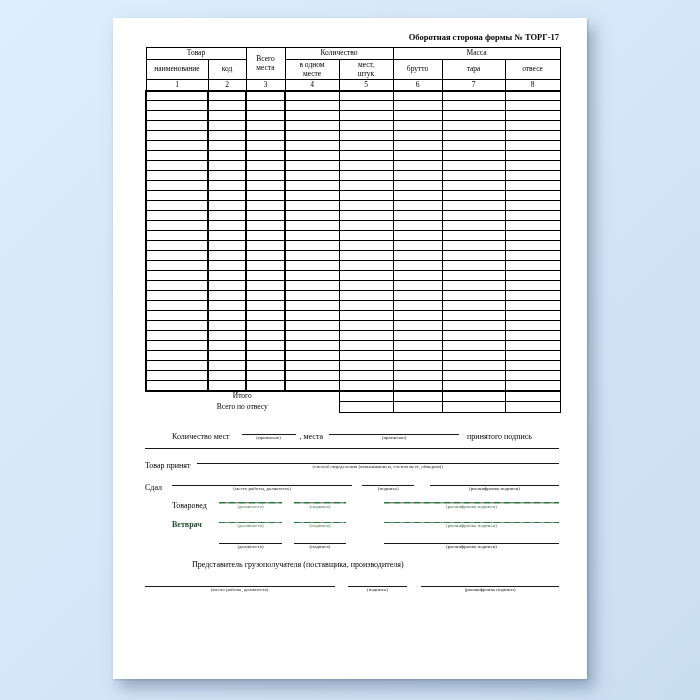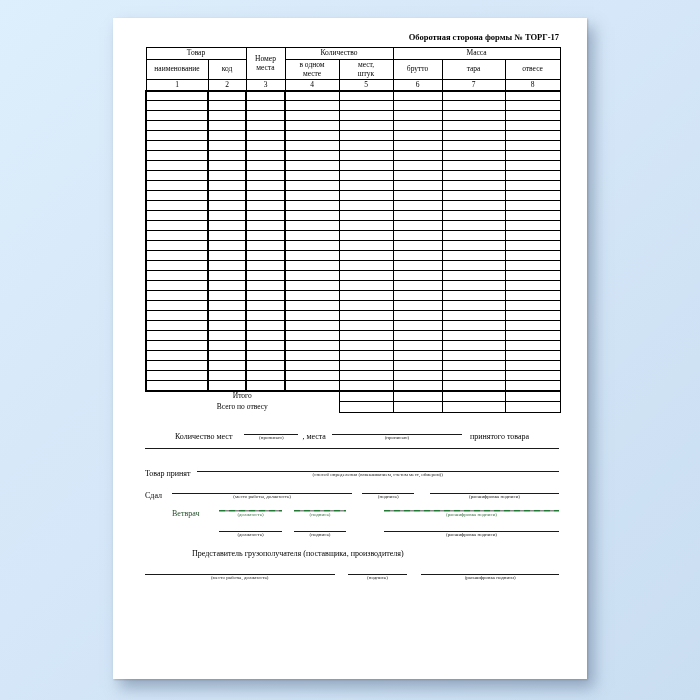--- a/index.html
+++ b/index.html
@@ -37,21 +37,21 @@
   .row{display:flex;align-items:flex-end;justify-content:center;}
   .fld{display:inline-flex;flex-direction:column;}
   .ln{border-bottom:1px solid #1a1a1a;height:9px;}
   .cap{font-size:5px;color:#222;text-align:center;line-height:1.3;white-space:nowrap;overflow:hidden;}
   .ln-green{border-bottom:none;height:9px;
     background-image:repeating-linear-gradient(90deg,#217a33 0 6px,#8a8a8a 6px 10px);
     background-size:100% 1.5px;background-position:bottom;background-repeat:no-repeat;}
   .cap-green{color:#3f7147;}
   .divider{border:none;border-top:1.5px solid #1a1a1a;margin:6px 0 0 0;}
   .qty-row{margin-top:12px;}
-  .tp-row{margin-top:13px;}
+  .tp-row{margin-top:5px;}
   .pr-row{margin-top:9px;}
   .sd-row{margin-top:6px;}
   .confirm-title{margin-top:4px;}
   .sig-row{margin-top:2px;margin-bottom:4px;}
   .sig-label{display:inline-block;margin-left:27px;width:47px;font-size:8px;}
   .rep-title{margin-top:10px;margin-left:47px;}
   .rep-row{margin-top:7px;}
   .nw{white-space:nowrap;}
 </style>
 </head>
@@ -70,21 +70,21 @@
             <col style="width: 39px;">
             <col style="width: 54px;">
             <col style="width: 54px;">
             <col style="width: 49px;">
             <col style="width: 63px;">
             <col style="width: 55px;">
           </colgroup>
         <thead>
           <tr class="group-row">
             <td colspan="2">Товар</td>
-            <td rowspan="2" style="white-space:pre-line">Номер
+            <td rowspan="2" style="white-space:pre-line">Всего
 места</td>
             <td colspan="2">Количество</td>
             <td colspan="3">Масса</td>
           </tr>
           <tr class="sub-row">
             <td>наименование</td>
             <td>код</td>
             <td>в одном
 месте</td>
             <td>мест,
@@ -426,21 +426,21 @@
         <span class="nw">Количество мест</span>
         <span class="fld" style="width:54px;margin-left:12px">
           <span class="ln"></span>
           <span class="cap">(прописью)</span>
         </span>
         <span class="nw" style="margin-left:4px;margin-right:6px">, места</span>
         <span class="fld" style="width:130px">
           <span class="ln"></span>
           <span class="cap">(прописью)</span>
         </span>
-        <span class="nw" style="margin-left:8px">принятого товара</span>
+        <span class="nw" style="margin-left:8px">принятого подпись</span>
       </div>
 
       <hr class="divider">
 
       <div class="row tp-row txt">
         <span class="nw">Товар принят</span>
         <span class="fld" style="flex:1;margin-left:6px">
           <span class="ln"></span>
           <span class="cap">(способ определения (взвешиванием, счетом мест, обмером))</span>
         </span>
@@ -458,21 +458,36 @@
           <span class="cap">(подпись)</span>
         </span>
         <span class="fld" style="width:130px;margin-left:16px">
           <span class="ln"></span>
           <span class="cap">(расшифровка подписи)</span>
         </span>
       </div>
 
       <div>
           <div class="row sig-row txt">
-            <span class="sig-label" style="color: rgb(34, 77, 42);">Ветврач</span>
+            <span class="sig-label">Товаровед</span>
+            <span class="fld" style="width: 63px; margin-left: 0px;">
+              <span class="ln ln-green"></span>
+              <span class="cap cap-green">(должность)</span>
+            </span>
+            <span class="fld" style="width: 52px; margin-left: 12px;">
+              <span class="ln ln-green"></span>
+              <span class="cap cap-green">(подпись)</span>
+            </span>
+            <span class="fld" style="width: 175px; margin-left: 38px;">
+              <span class="ln ln-green"></span>
+              <span class="cap cap-green">(расшифровка подписи)</span>
+            </span>
+          </div>
+          <div class="row sig-row txt">
+            <span class="sig-label" style="color: rgb(34, 77, 42); font-weight: bold;">Ветврач</span>
             <span class="fld" style="width: 63px; margin-left: 0px;">
               <span class="ln ln-green"></span>
               <span class="cap cap-green">(должность)</span>
             </span>
             <span class="fld" style="width: 52px; margin-left: 12px;">
               <span class="ln ln-green"></span>
               <span class="cap cap-green">(подпись)</span>
             </span>
             <span class="fld" style="width: 175px; margin-left: 38px;">
               <span class="ln ln-green"></span>

